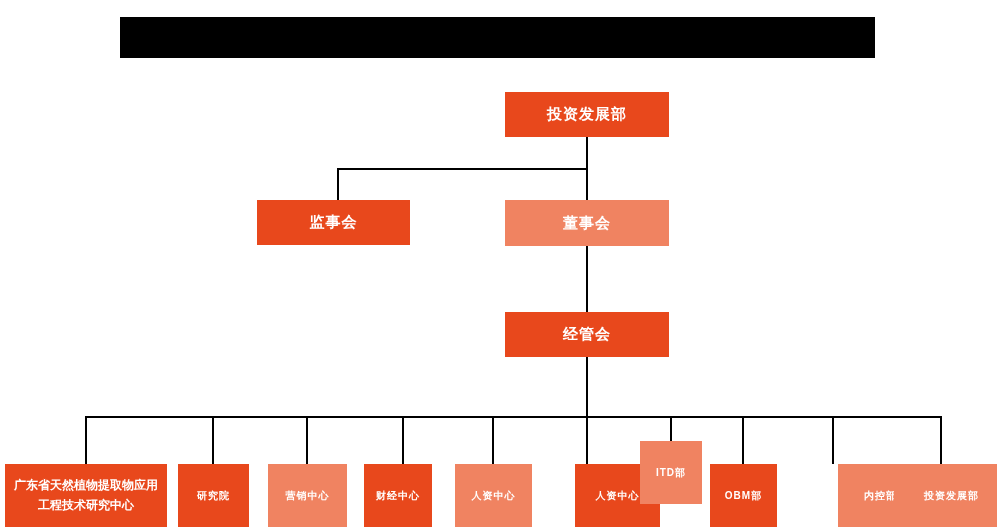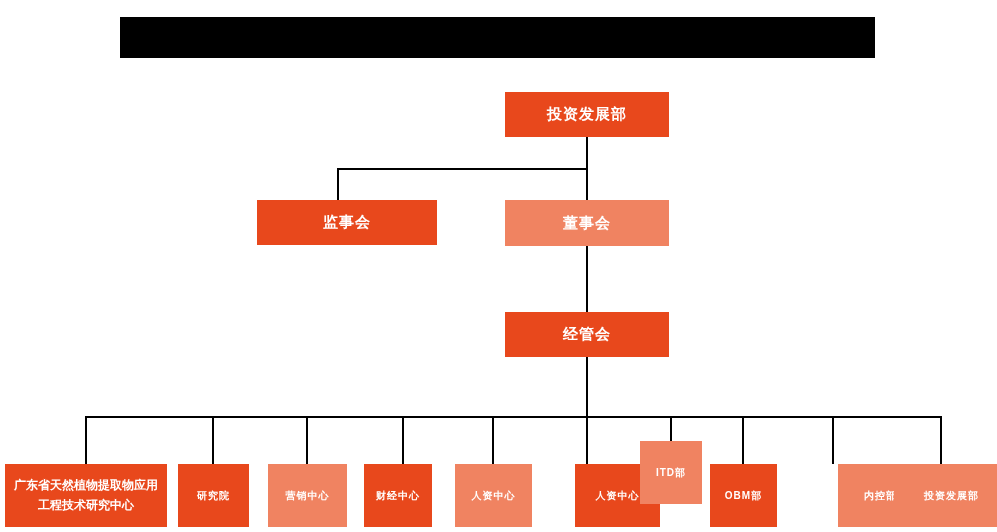--- a/index.html
+++ b/index.html
@@ -62,21 +62,21 @@
   <div class="line" style="left:402px; top:416px; width:2px; height:48px;"></div>
   <div class="line" style="left:492px; top:416px; width:2px; height:48px;"></div>
   <div class="line" style="left:586px; top:416px; width:2px; height:48px;"></div>
   <div class="line" style="left:670px; top:416px; width:2px; height:48px;"></div>
   <div class="line" style="left:742px; top:416px; width:2px; height:48px;"></div>
   <div class="line" style="left:832px; top:416px; width:2px; height:48px;"></div>
   <div class="line" style="left:940px; top:416px; width:2px; height:48px;"></div>
 
   <div class="node primary" style="left:505px; top:92px; width:164px; height:45px;">投资发展部</div>
 
-  <div class="node primary" style="left:257px; top:200px; width:180px; height:45px;">监事会</div>
+  <div class="node primary" style="left:257px; top:200px; width:153px; height:45px;">监事会</div>
 
   <div class="node primary" style="left:505px; top:312px; width:164px; height:45px;">经管会</div>
 
   <div class="node secondary" style="left:505px; top:200px; width:164px; height:46px;">董事会</div>
 
   <div class="node primary dept dept-long" style="left:5px; top:464px; width:162px; height:63px;">广东省天然植物提取物应用工程技术研究中心</div>
 
   <div class="node primary dept" style="left:178px; top:464px; width:71px; height:63px;">研究院</div>
 
   <div class="node secondary dept" style="left:268px; top:464px; width:79px; height:63px;">营销中心</div>

